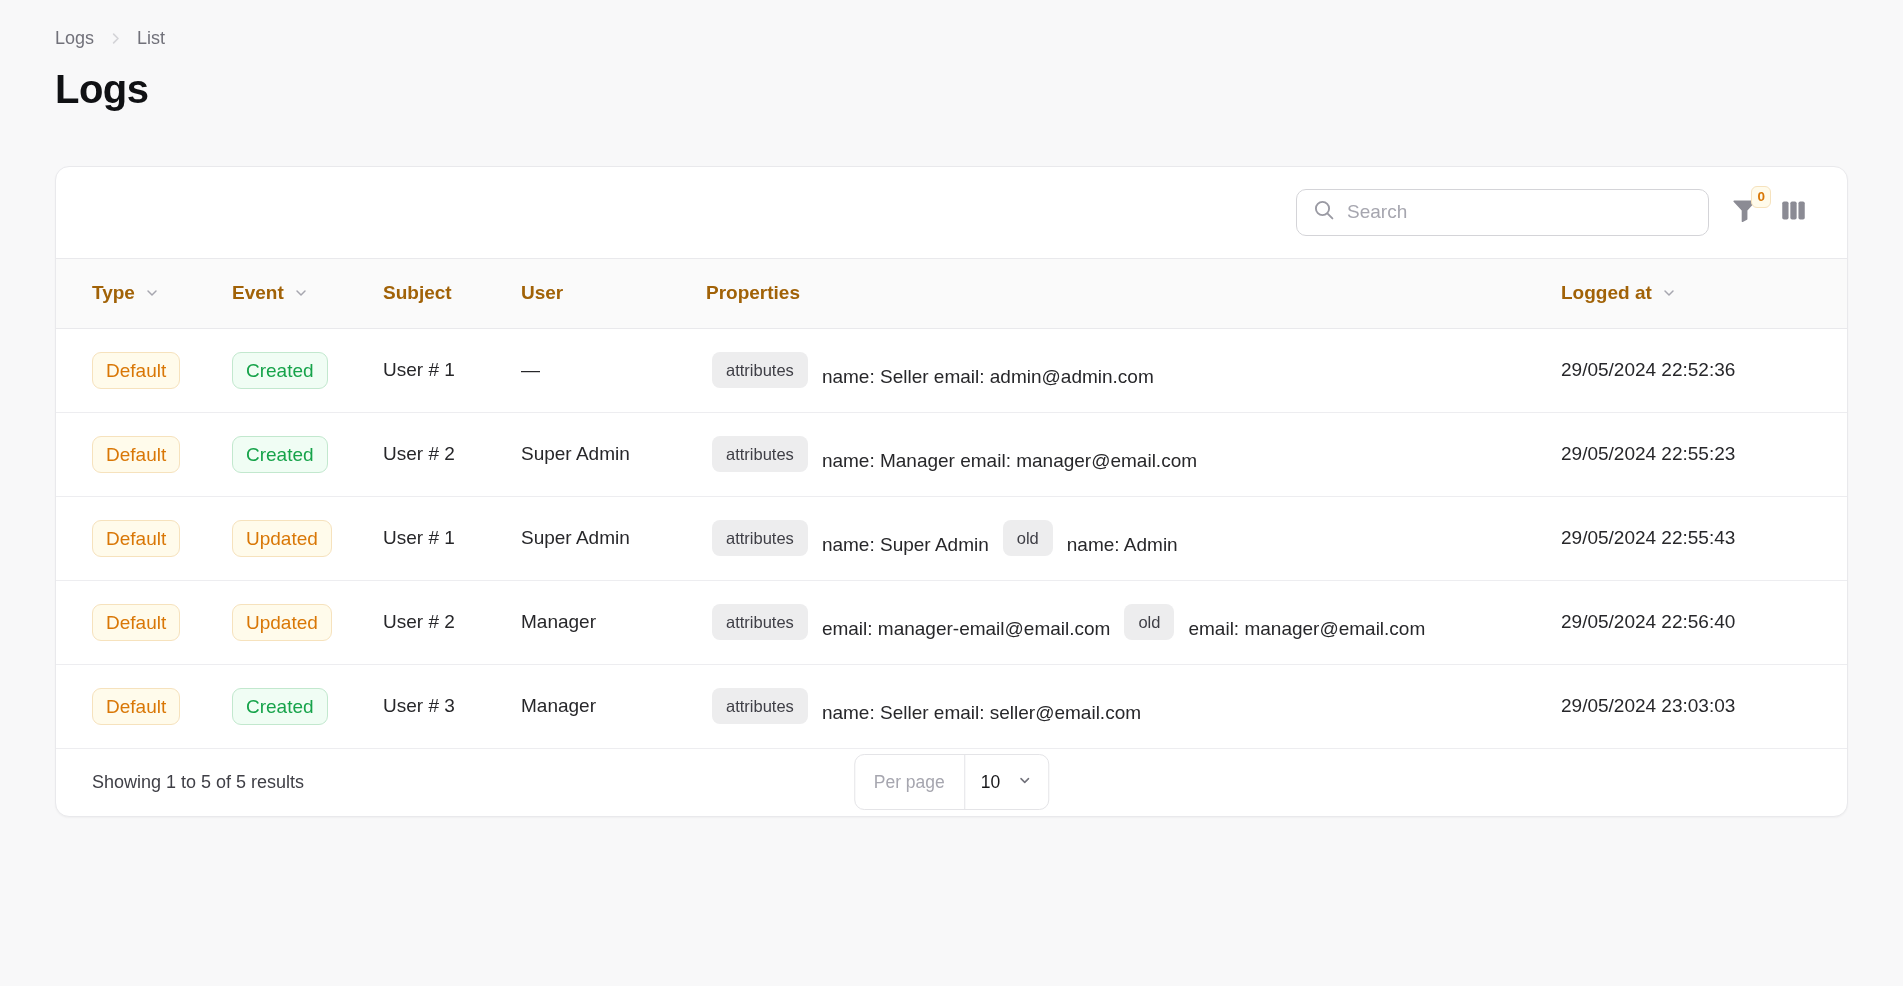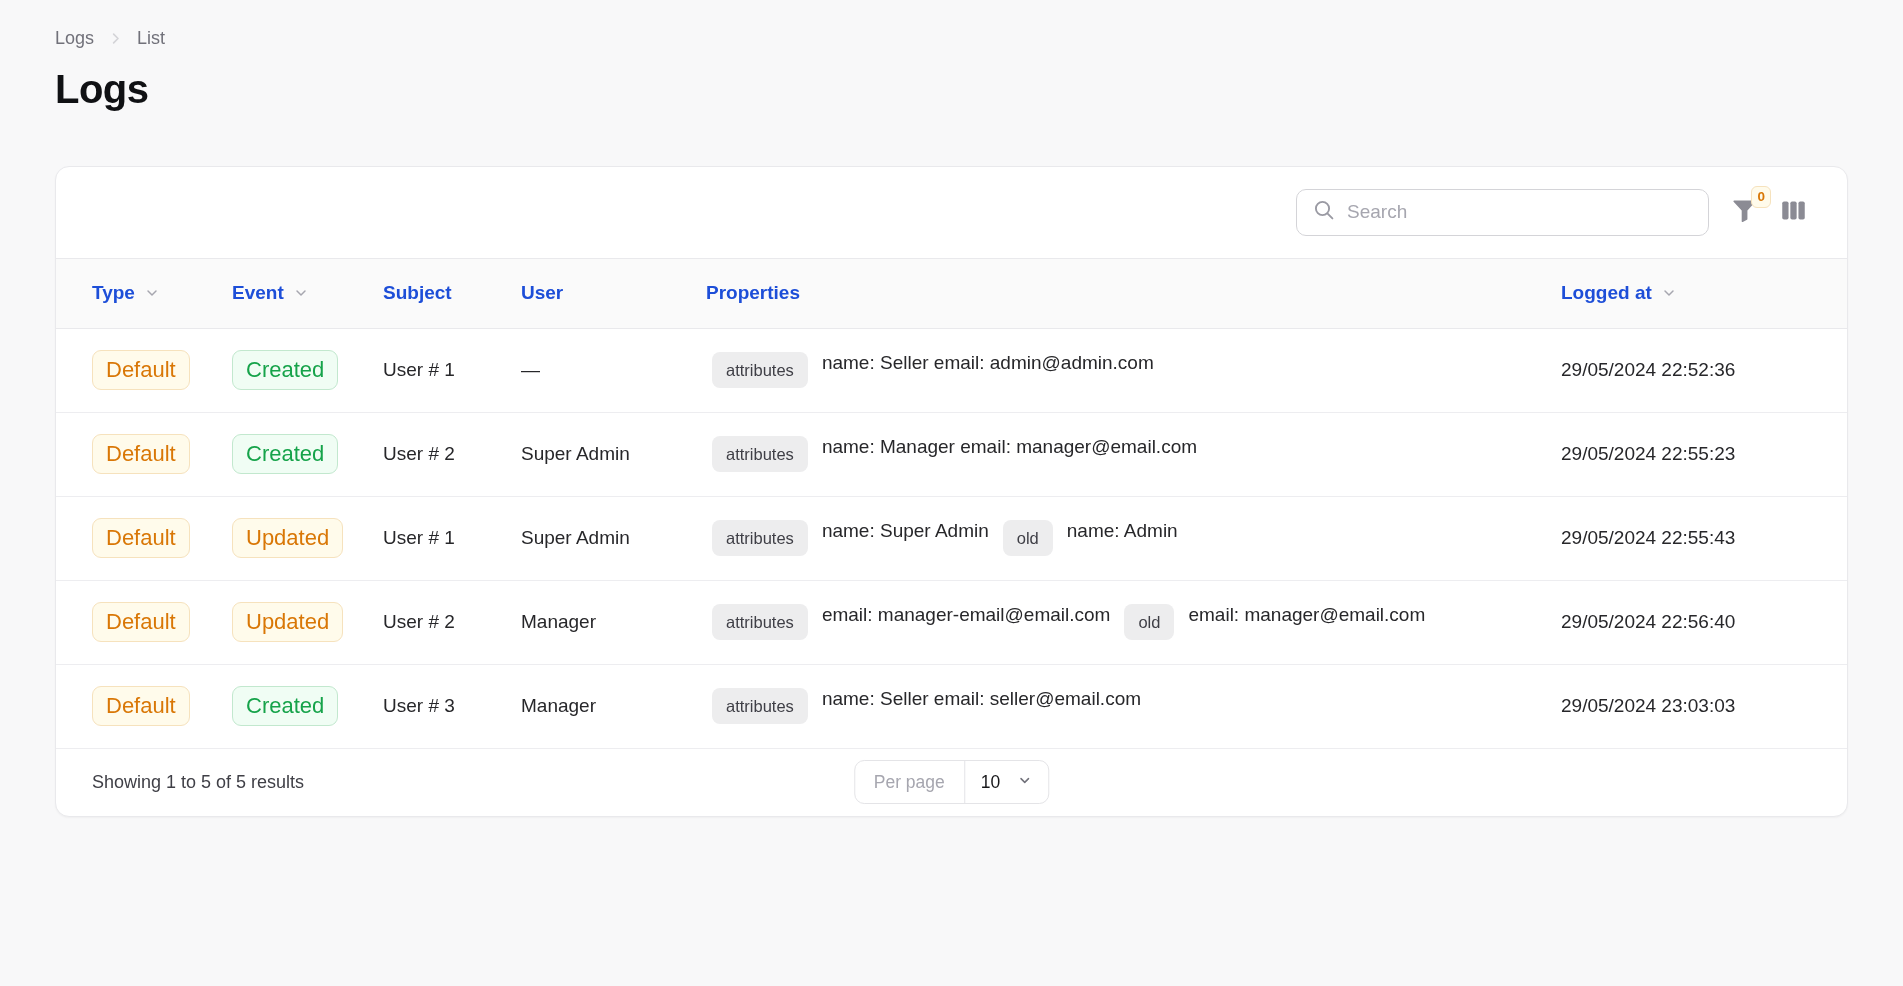--- a/index.html
+++ b/index.html
@@ -55,52 +55,52 @@
     padding: 3px 5px; border-radius: 6px;
   }
 
   
   table { width: 100%; border-collapse: collapse; table-layout: fixed; }
   col.c1 { width: 176px; } col.c2 { width: 151px; } col.c3 { width: 138px; }
   col.c4 { width: 185px; } col.c5 { width: 855px; } col.c6 { width: auto; }
 
   thead tr { background: #fafafa; border-top: 1px solid #e9e9ec; border-bottom: 1px solid #e9e9ec; }
   th { height: 70px; text-align: left; vertical-align: middle; padding: 0; }
-  th .th-inner { display: inline-flex; align-items: center; gap: 9px; font-size: 19px; font-weight: 700; color: #1d4ed8; }
+  th .th-inner { display: inline-flex; align-items: center; gap: 9px; font-size: 19px; font-weight: 700; color: #a16207; }
   th.first { padding-left: 36px; }
   th .sort-icon { display: flex; }
   th button.th-inner { background: none; border: none; cursor: pointer; font-family: inherit; }
 
   tbody tr { border-bottom: 1px solid #ededf0; background: #fff; }
   td { height: 84px; vertical-align: middle; font-size: 19px; color: #27272a; padding: 0; }
   td.first { padding-left: 36px; }
 
   .badge {
     display: inline-flex; align-items: center;
-    font-size: 22px; font-weight: 500; line-height: 1;
+    font-size: 19px; font-weight: 500; line-height: 1;
     padding: 8px 13px; border-radius: 9px; border: 1px solid transparent;
   }
   .badge.warning { color: var(--warning-text); background: var(--warning-bg); border-color: var(--warning-border); }
   .badge.success { color: var(--success-text); background: var(--success-bg); border-color: var(--success-border); }
 
-  .props { display: flex; align-items: flex-start; gap: 14px; flex-wrap: nowrap; overflow: hidden; padding-left: 6px; }
+  .props { display: flex; align-items: flex-end; gap: 14px; flex-wrap: nowrap; overflow: hidden; padding-left: 6px; }
   .chip {
     display: inline-flex; align-items: center;
     background: var(--chip-bg); color: var(--chip-text);
     font-size: 16.5px; line-height: 1; padding: 10px 14px; border-radius: 8px;
     flex: none;
   }
   .ptext { white-space: nowrap; color: #27272a; }
 
   
   .card-footer { position: relative; display: flex; align-items: center; height: 67px; padding: 0 40px 0 36px; }
   .results-summary { font-size: 18px; font-weight: 500; color: #3f3f46; }
   .per-page {
     position: absolute; left: 50%; top: 50%; transform: translate(-50%, -50%);
-    display: flex; align-items: stretch; height: 44px;
+    display: flex; align-items: stretch; height: 56px;
     border: 1px solid #e4e4e7; border-radius: 10px; background: #fff; overflow: hidden;
     cursor: pointer;
   }
   .per-page .pp-label {
     display: flex; align-items: center; padding: 0 19px;
     color: #a6a6af; font-size: 17.5px; border-right: 1px solid #e4e4e7;
   }
   .per-page .pp-value {
     display: flex; align-items: center; gap: 17px; padding: 0 16px;
     color: #18181b; font-size: 17.5px; font-weight: 500;

